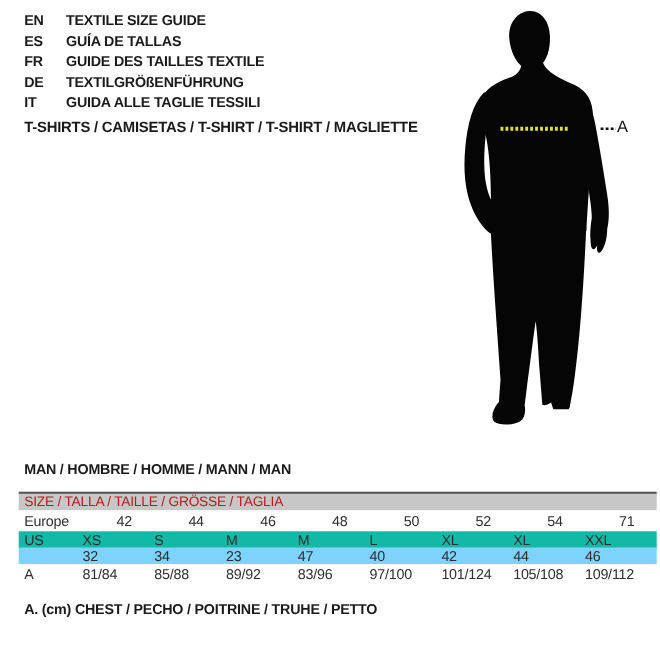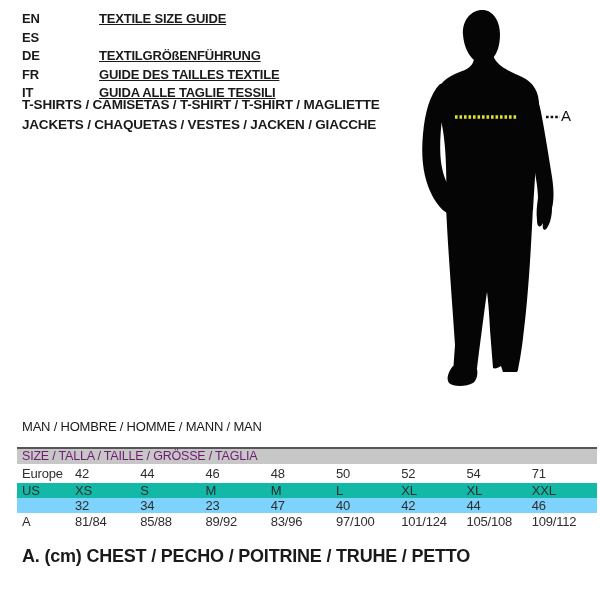--- a/index.html
+++ b/index.html
@@ -4,80 +4,80 @@
 <style>
   html,body{margin:0;padding:0;}
   body{
     width:600px;height:600px;background:#ffffff;overflow:hidden;position:relative;
     font-family:"Liberation Sans","DejaVu Sans",sans-serif;color:#1a1a1a;
   }
   .abs{position:absolute;}
 
   
   .lang-list{left:22px;top:10px;}
-  .lang-row{display:flex;height:18.5px;line-height:18.5px;gap:39px;}
+  .lang-row{display:flex;height:18.5px;line-height:18.5px;}
   .lang-code{width:38px;font-weight:bold;font-size:13px;letter-spacing:-0.2px;}
-  .lang-label{font-weight:bold;font-size:13px;letter-spacing:-0.2px;white-space:nowrap;text-decoration:underline;}
+  .lang-label{font-weight:bold;font-size:13px;letter-spacing:-0.2px;white-space:nowrap;}
 
   
-  .categories{left:22px;top:95px;}
+  .categories{left:22px;top:106px;}
   .cat-line{font-weight:bold;font-size:13.5px;line-height:20px;letter-spacing:-0.2px;white-space:nowrap;}
 
   
   .figure{left:400px;top:0;width:200px;height:420px;}
   .measure-a{left:561px;top:107px;font-size:15px;font-weight:400;color:#111;}
 
   
-  .section-title{left:22px;top:419px;font-weight:normal;font-size:13px;letter-spacing:-0.2px;}
+  .section-title{left:22px;top:419px;font-weight:bold;font-size:13px;letter-spacing:-0.2px;}
 
   
   .size-table{left:17px;top:447px;width:580px;border-top:2px solid #555;}
   .t-header{
     background:#c7c7c7;height:15px;line-height:15px;padding-left:5px;
-    font-size:12.5px;color:#701a75;letter-spacing:-0.2px;
+    font-size:12.5px;color:#b91c1c;letter-spacing:-0.2px;
   }
   .t-row{display:grid;grid-template-columns:58px repeat(8,1fr);align-items:center;font-size:13px;color:#2e2e2e;letter-spacing:-0.2px;}
   .t-row .t-label{padding-left:5px;text-align:left;}
   .t-row span{}
-  .row-europe{height:19px;background:#ffffff;}
+  .row-europe{height:19px;background:#ffffff;gap:31px;}
   .row-us{height:15px;background:#14b8a6;}
   .row-num{height:15px;background:#7dd3fc;}
   .row-a{height:16px;background:#ffffff;}
 
   
-  .footnote{left:22px;top:546px;font-weight:bold;font-size:18px;letter-spacing:-0.2px;white-space:nowrap;}
+  .footnote{left:22px;top:546px;font-weight:bold;font-size:13px;letter-spacing:-0.2px;white-space:nowrap;}
 </style>
 </head>
 <body>
 
 <div class="abs lang-list">
   <div class="lang-row">
     <span class="lang-code">EN</span>
     <span class="lang-label">TEXTILE SIZE GUIDE</span>
   </div>
   <div class="lang-row">
     <span class="lang-code">ES</span>
+    <span class="lang-label">GUÍA DE TALLAS</span>
+  </div>
+  <div class="lang-row">
+    <span class="lang-code">FR</span>
+    <span class="lang-label">GUIDE DES TAILLES TEXTILE</span>
   </div>
   <div class="lang-row">
     <span class="lang-code">DE</span>
     <span class="lang-label">TEXTILGRÖßENFÜHRUNG</span>
-  </div>
-  <div class="lang-row">
-    <span class="lang-code">FR</span>
-    <span class="lang-label">GUIDE DES TAILLES TEXTILE</span>
   </div>
   <div class="lang-row">
     <span class="lang-code">IT</span>
     <span class="lang-label">GUIDA ALLE TAGLIE TESSILI</span>
   </div>
 </div>
 
 <div class="abs categories">
   <div class="cat-line">T-SHIRTS / CAMISETAS / T-SHIRT / T-SHIRT / MAGLIETTE</div>
-  <div class="cat-line">JACKETS / CHAQUETAS / VESTES / JACKEN / GIACCHE</div>
 </div>
 
 <div class="abs figure">
   <svg viewBox="0 0 200 420" width="200" height="420" xmlns="http://www.w3.org/2000/svg">
     <g fill="#050505">
 
       <path d="M81,10 C70,11 62,21 63,35 C64,47 69,56 74,60 L74,64 L92,64 L92,59 C97,54 100,46 100,34 C100,20 92,9 81,10 Z"></path>
 
       <path d="M74,54 C75,61 72,67 65,70 C50,75 41,81 38,90 C36,98 38,110 42,125 C46,145 47,175 46,210 L133,210 C135,175 138,140 139,110 C140,94 135,83 122,77 C108,71 94,64 93,54 Z"></path>
 

